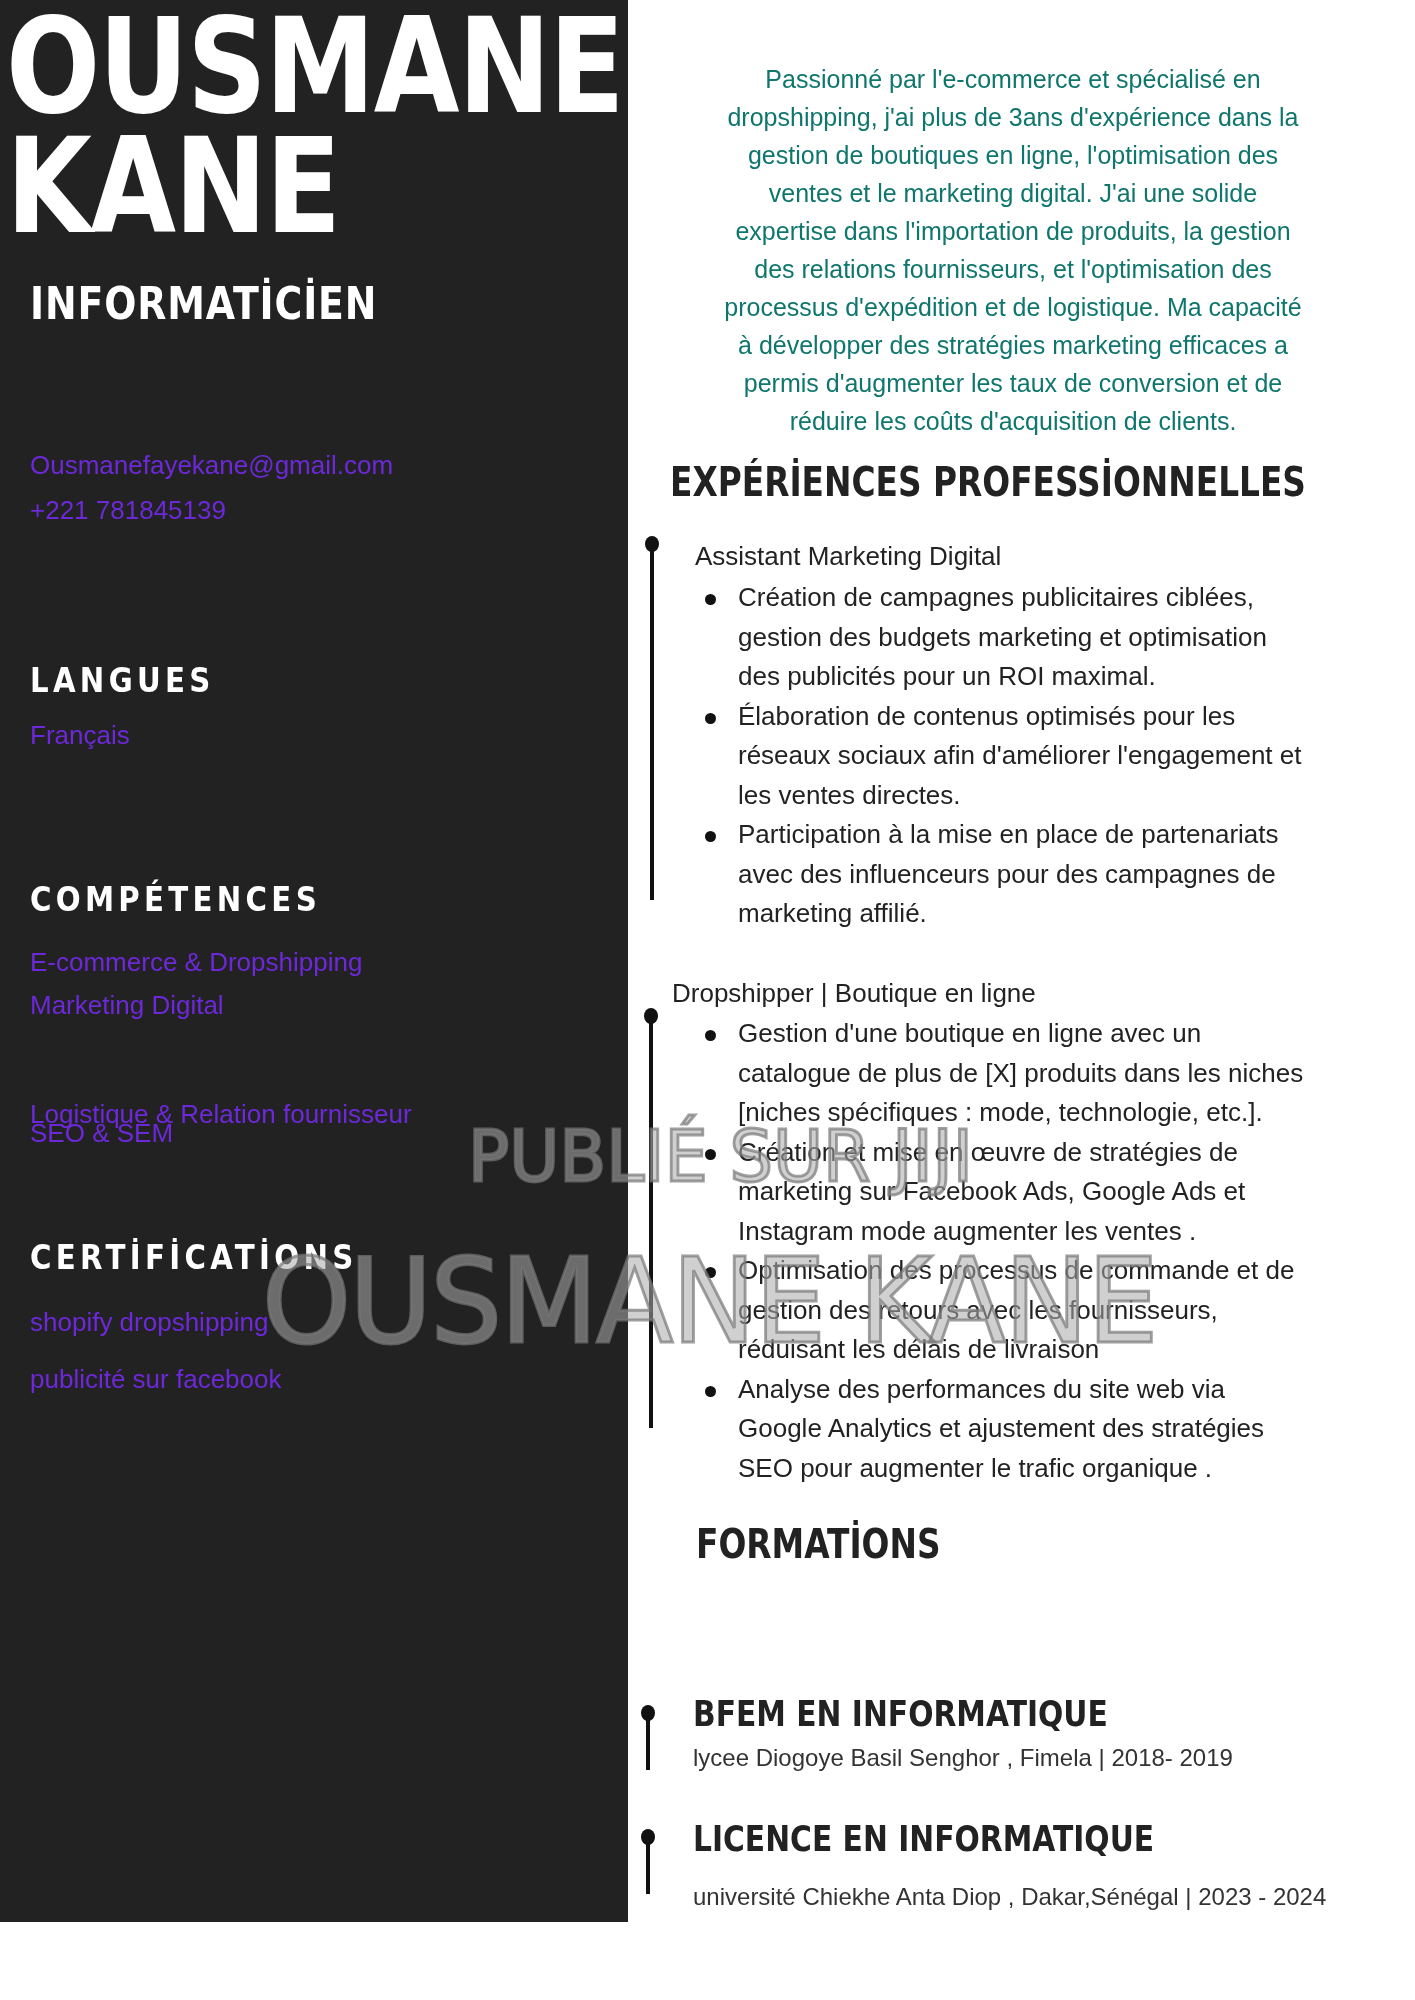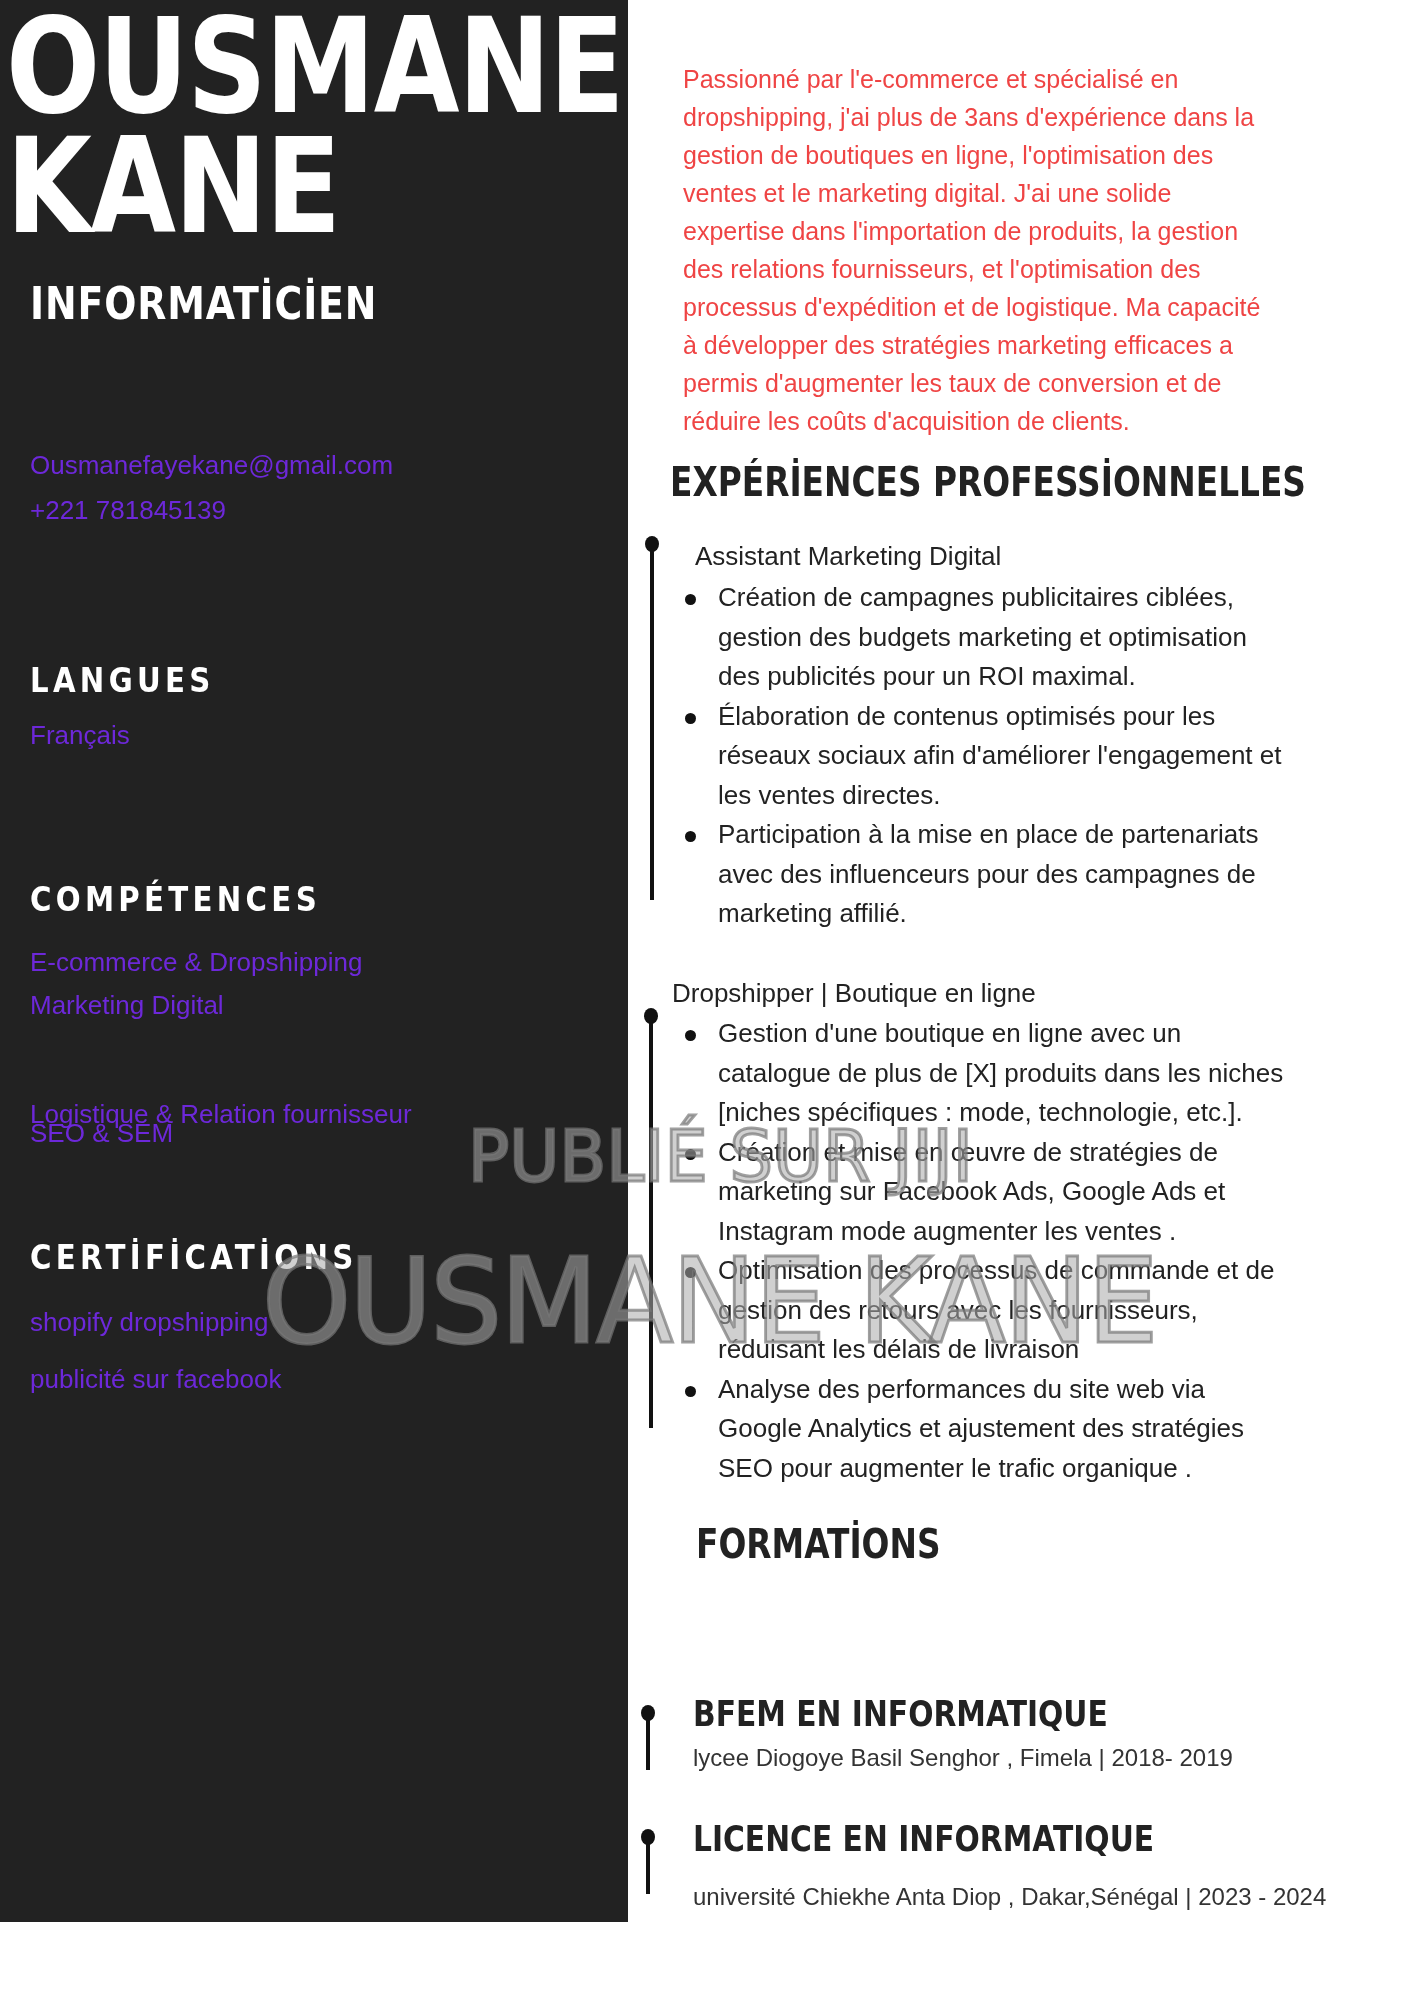--- a/index.html
+++ b/index.html
@@ -15,26 +15,26 @@
   .name.last  { top:120px; transform:scaleX(0.84); }
 
   .role { left:30px; top:282px; color:#fff; font-family:"DejaVu Sans", sans-serif; font-weight:bold; font-size:44px;
           line-height:1; letter-spacing:1px; transform:scaleX(0.86); transform-origin:left top; }
 
   .side-text { color:#6d28d9; font-size:26px; line-height:1; }
   .side-head { color:#ffffff; font-family:"DejaVu Sans", sans-serif; font-weight:bold; font-size:34px; line-height:1;
                letter-spacing:5px; transform:scaleX(0.86); transform-origin:left top; }
 
   
-  .summary { position:absolute; left:683px; top:60px; width:660px; font-size:25px; line-height:38px; color:#ef4444; }
+  .summary { position:absolute; left:683px; top:60px; width:660px; font-size:25px; line-height:38px; color:#0f766e;text-align:center; }
   .summary p { margin:0; }
   .r-head { color:#222; font-family:"DejaVu Sans", sans-serif; font-weight:bold; font-size:40px; line-height:1;
             transform:scaleX(0.82); transform-origin:left top; }
   .job-title { font-size:26px; line-height:1; color:#222; }
-  .bullets { position:absolute; left:688px; margin:0; padding:0; list-style:none; width:670px; }
+  .bullets { position:absolute; left:708px; margin:0; padding:0; list-style:none; width:670px; }
   .bullets li { position:relative; padding-left:30px; font-size:26px; line-height:39.5px; color:#222; }
   .bullets li .dot { position:absolute; left:-3px; top:16px; width:11px; height:11px; border-radius:50%; background:#111; }
 
   .tl-line { position:absolute; width:4px; background:#111; }
   .tl-pin { position:absolute; width:14px; height:16px; border-radius:50%; background:#111; }
 
   .edu-head { color:#222; font-family:"DejaVu Sans", sans-serif; font-weight:bold; font-size:35px; line-height:1;
               transform:scaleX(0.85); transform-origin:left top; }
   .edu-sub { font-size:24px; line-height:1; color:#333; }
 

